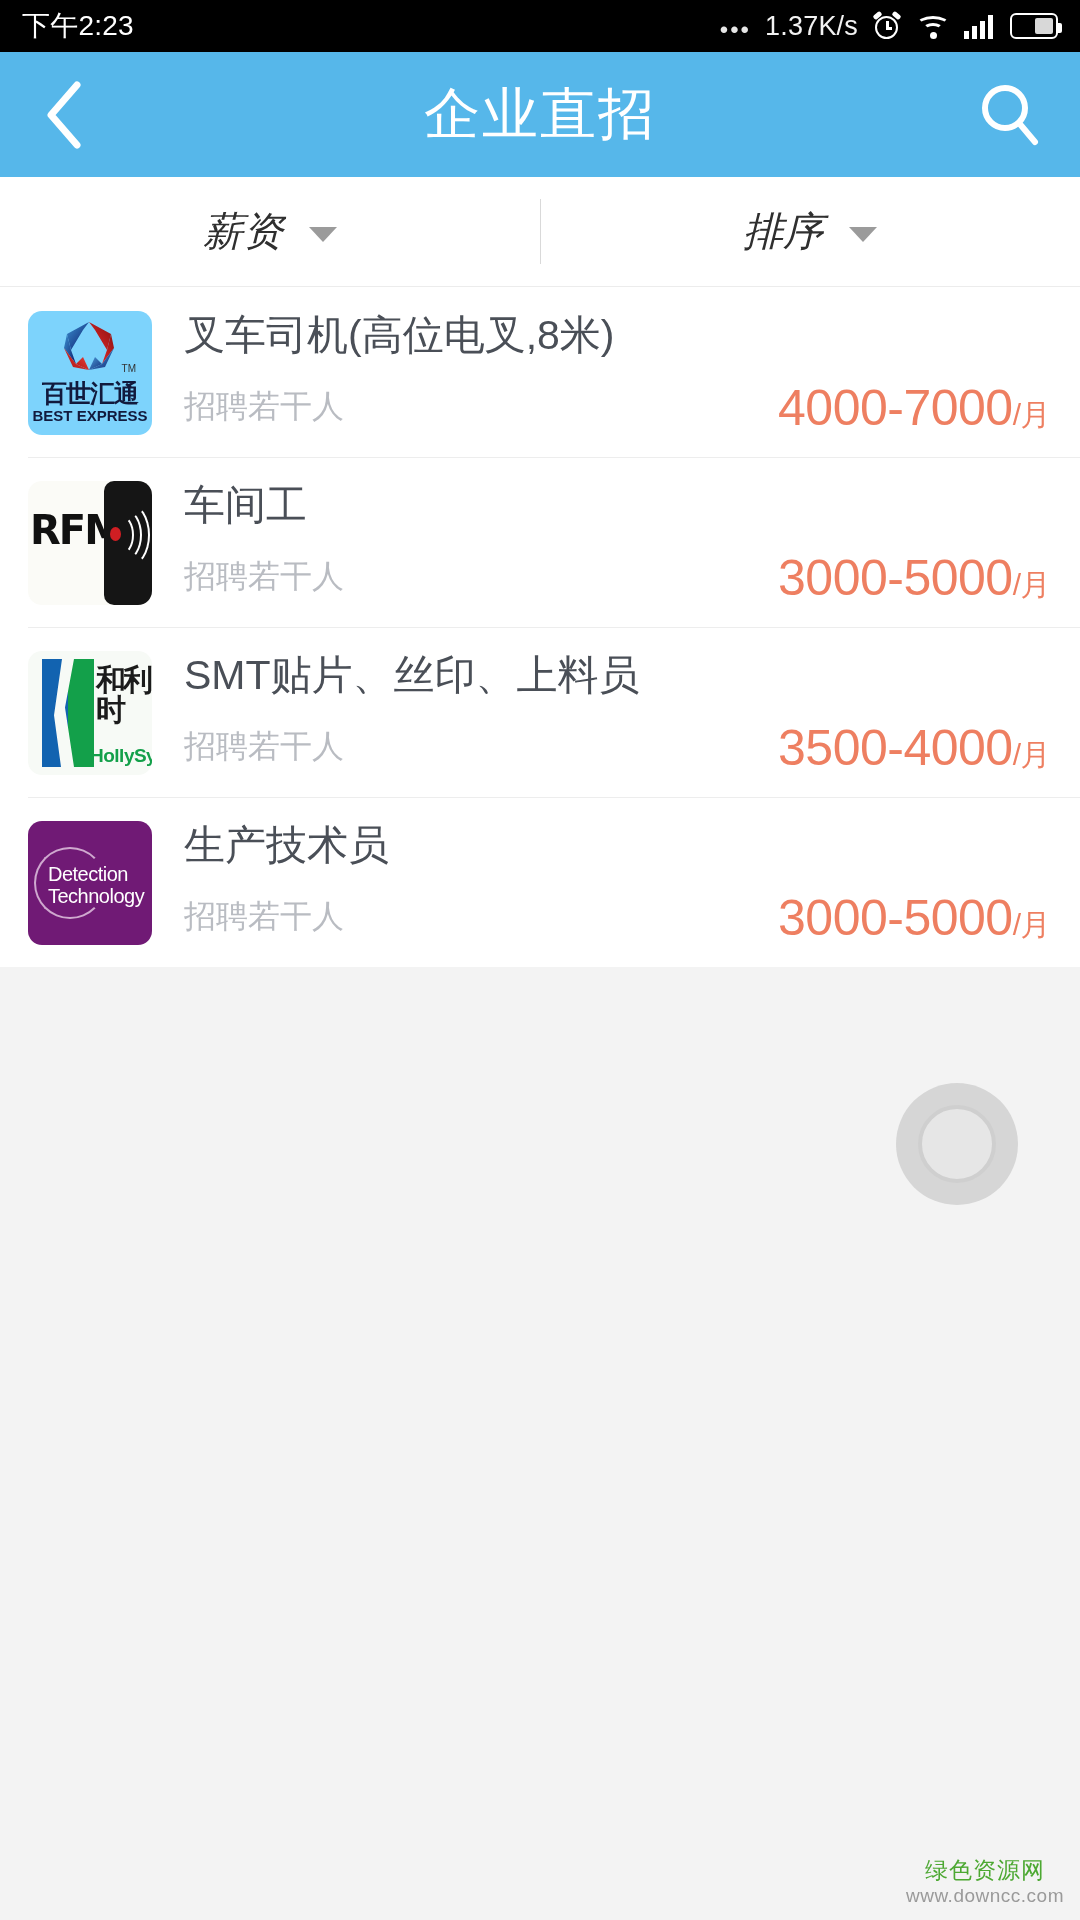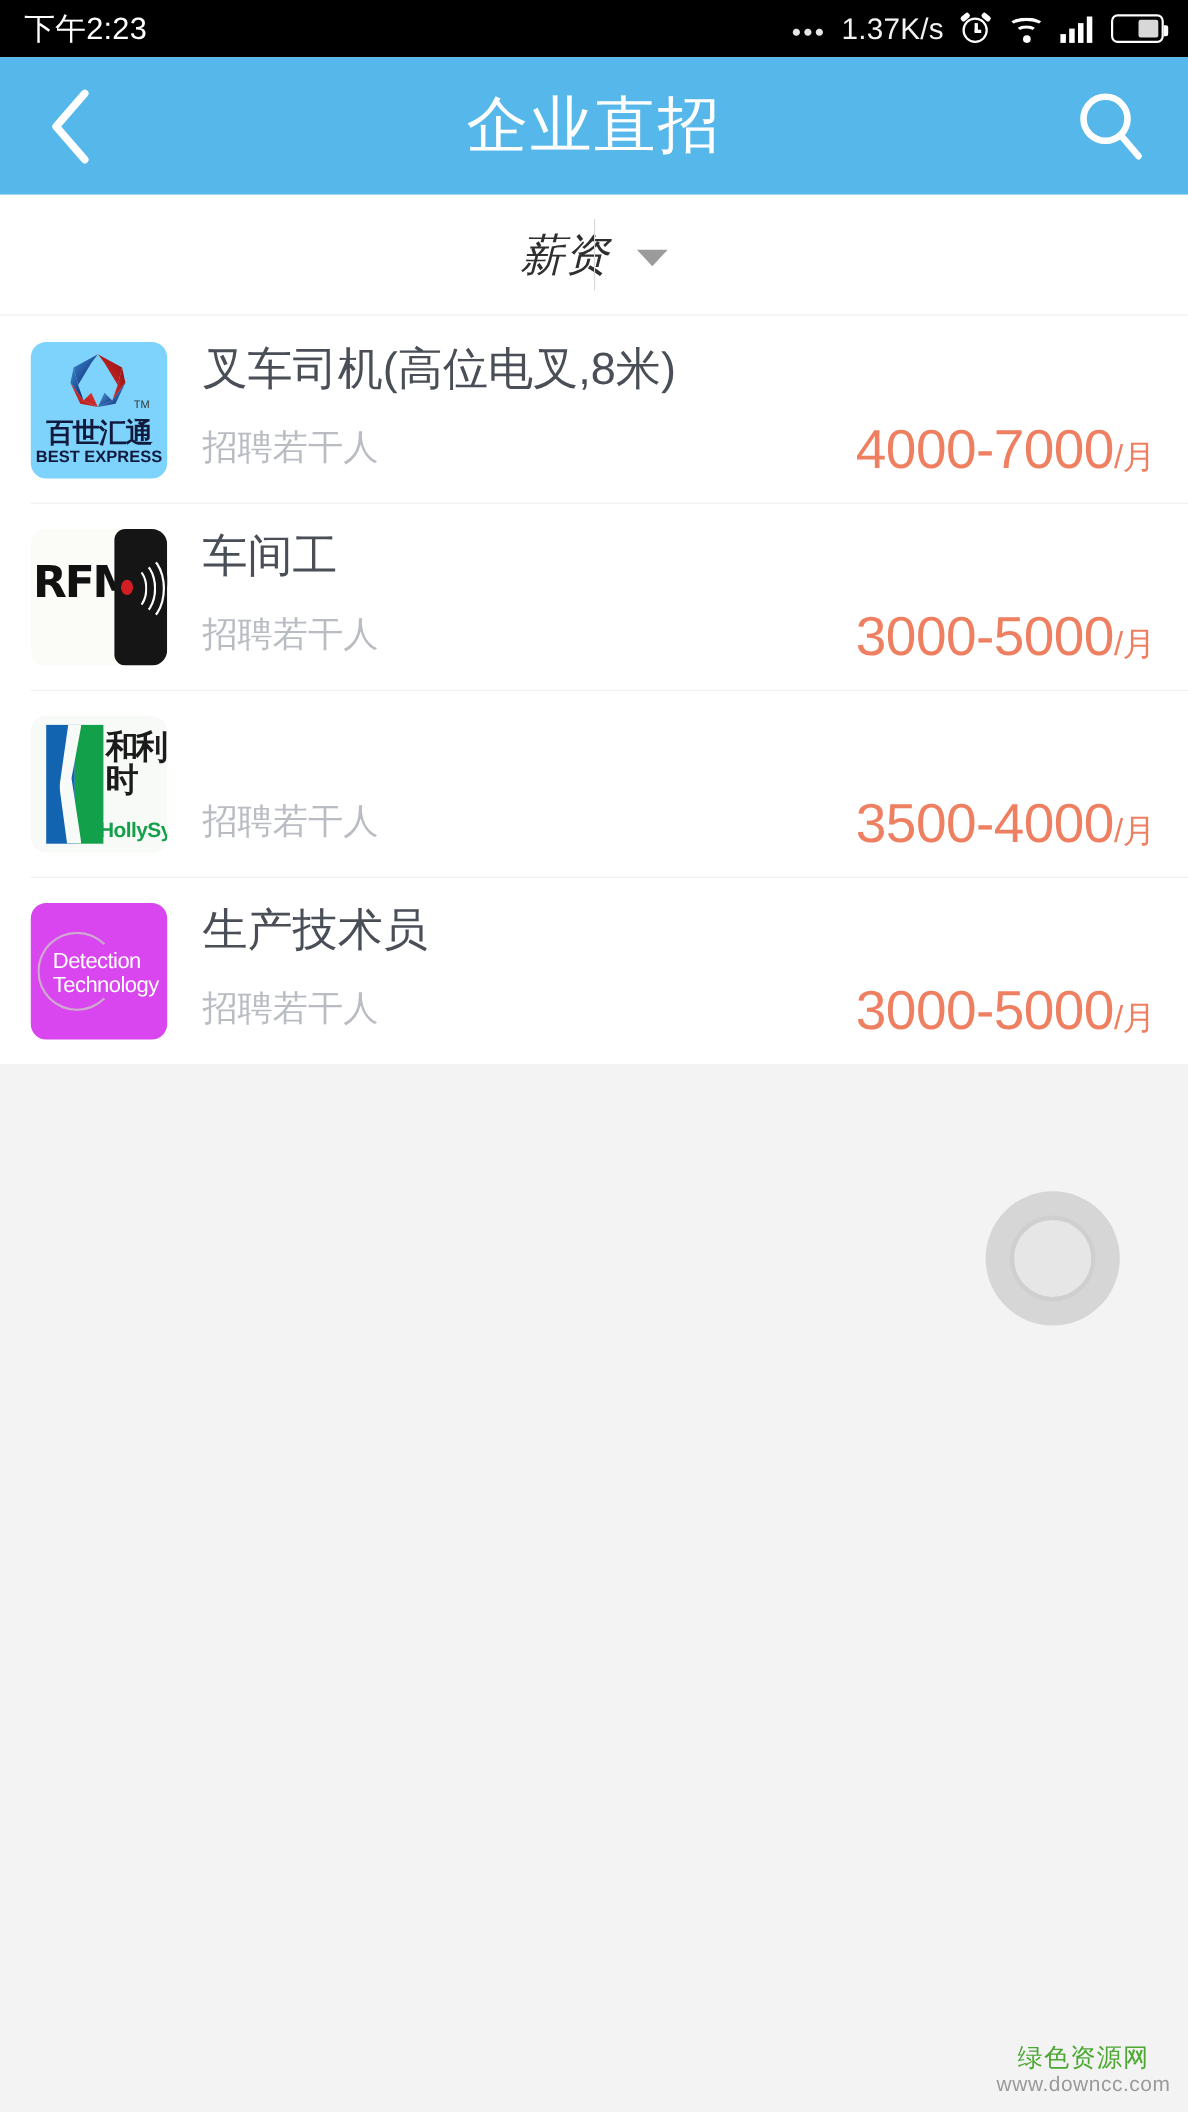--- a/index.html
+++ b/index.html
@@ -160,21 +160,21 @@
     position:absolute; left:68px; top:14px; font-size:30px; color:#1b1b1b;
     font-family:"DejaVu Serif",serif; font-weight:bold; letter-spacing:-3px;
     line-height:1;
   }
   .lg-holly .name {
     position:absolute; left:62px; bottom:8px; font-size:19px; font-weight:bold;
     color:#13a04a; letter-spacing:-0.5px;
   }
 
   
-  .lg-dt { background:#d946ef; }
+  .lg-dt { background:#701a75; }
   .lg-dt .ring {
     position:absolute; left:6px; top:26px; width:72px; height:72px;
     border:2px solid #cfa9cf; border-radius:50%; border-right-color:transparent;
   }
   .lg-dt .l1, .lg-dt .l2 {
     position:absolute; left:20px; color:#ffffff; font-size:20px; letter-spacing:-0.5px;
     font-family:"Liberation Sans",sans-serif;
   }
   .lg-dt .l1 { top:42px; }
   .lg-dt .l2 { top:64px; }
@@ -247,20 +247,24 @@
       </svg>
     </div>
   </div>
 
   <div class="filterbar">
     <div class="filter-cell">
       <span class="filter-label">薪资</span>
       <span class="caret"></span>
     </div>
     <div class="filter-div"></div>
+    <div class="filter-cell">
+      <span class="filter-label">排序</span>
+      <span class="caret"></span>
+    </div>
   </div>
 
   <div class="list">
 
     <div class="job-row">
       <div class="logo-box lg-best">
         <svg class="mark" width="74" height="58" viewBox="0 0 74 58" aria-hidden="true">
           <defs>
             <linearGradient id="g1" x1="0" y1="0" x2="1" y2="1">
               <stop offset="0" stop-color="#3a8fd0"></stop>
@@ -322,20 +326,21 @@
 
     <div class="job-row">
       <div class="logo-box lg-holly">
         <div class="blue"></div>
         <div class="green"></div>
         <div class="swoosh"></div>
         <div class="cal">和利时</div>
         <div class="name">HollySys</div>
       </div>
       <div class="job-body">
+        <div class="job-title">SMT贴片、丝印、上料员</div>
         <div class="job-sub">招聘若干人</div>
         <div class="job-salary">
           <span>3500-4000</span><span class="unit">/月</span>
         </div>
       </div>
     </div>
 
     <div class="job-row">
       <div class="logo-box lg-dt">
         <div class="ring"></div>

